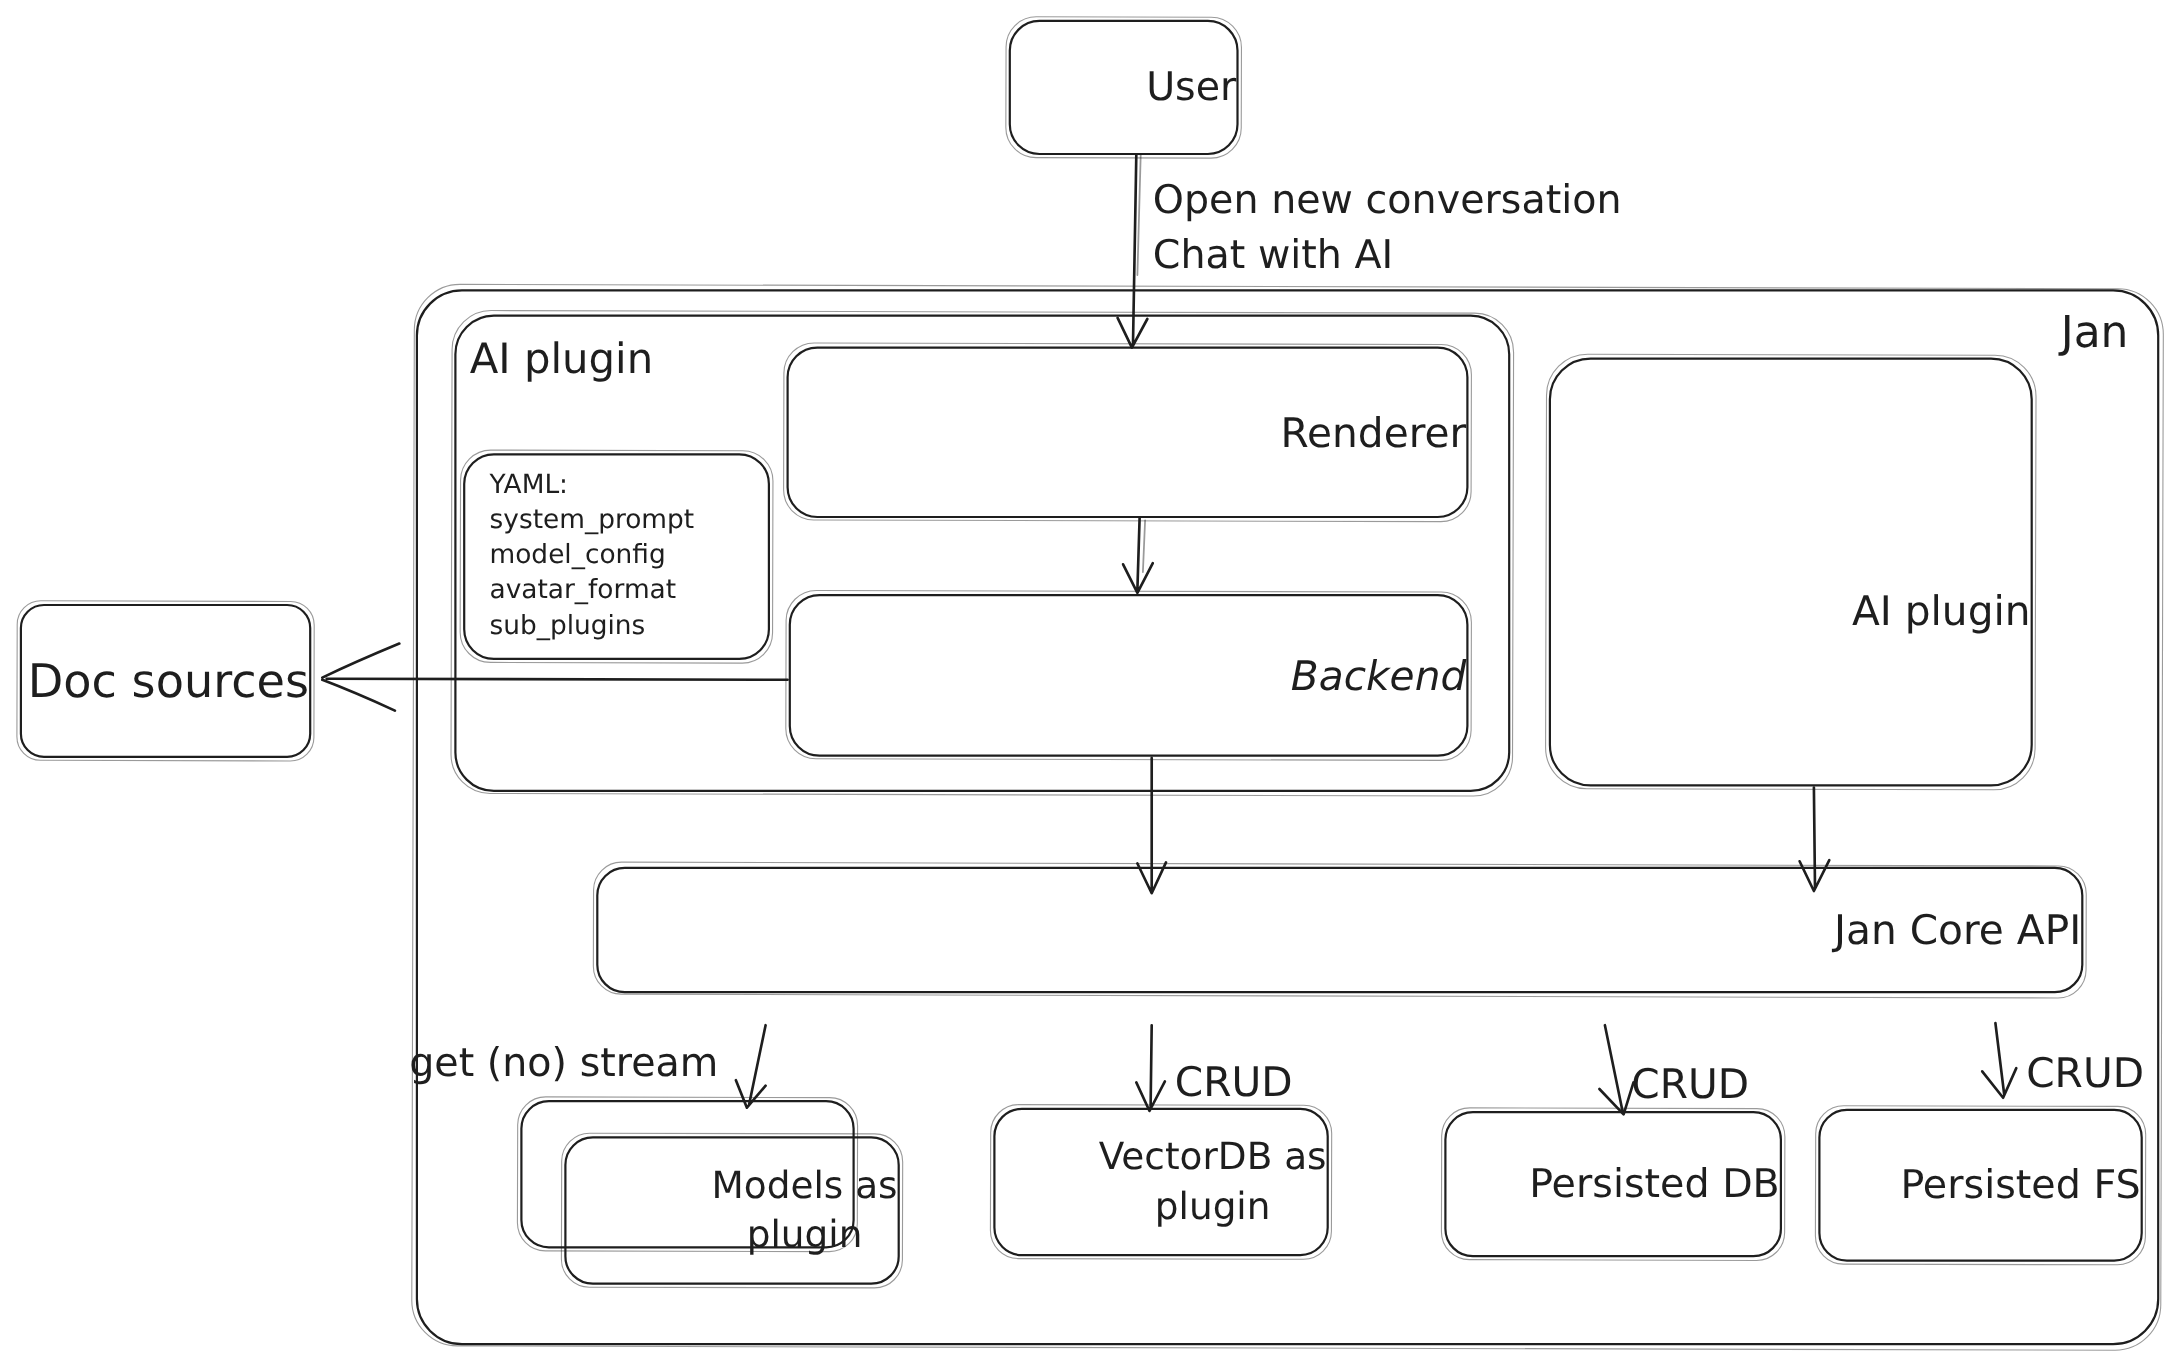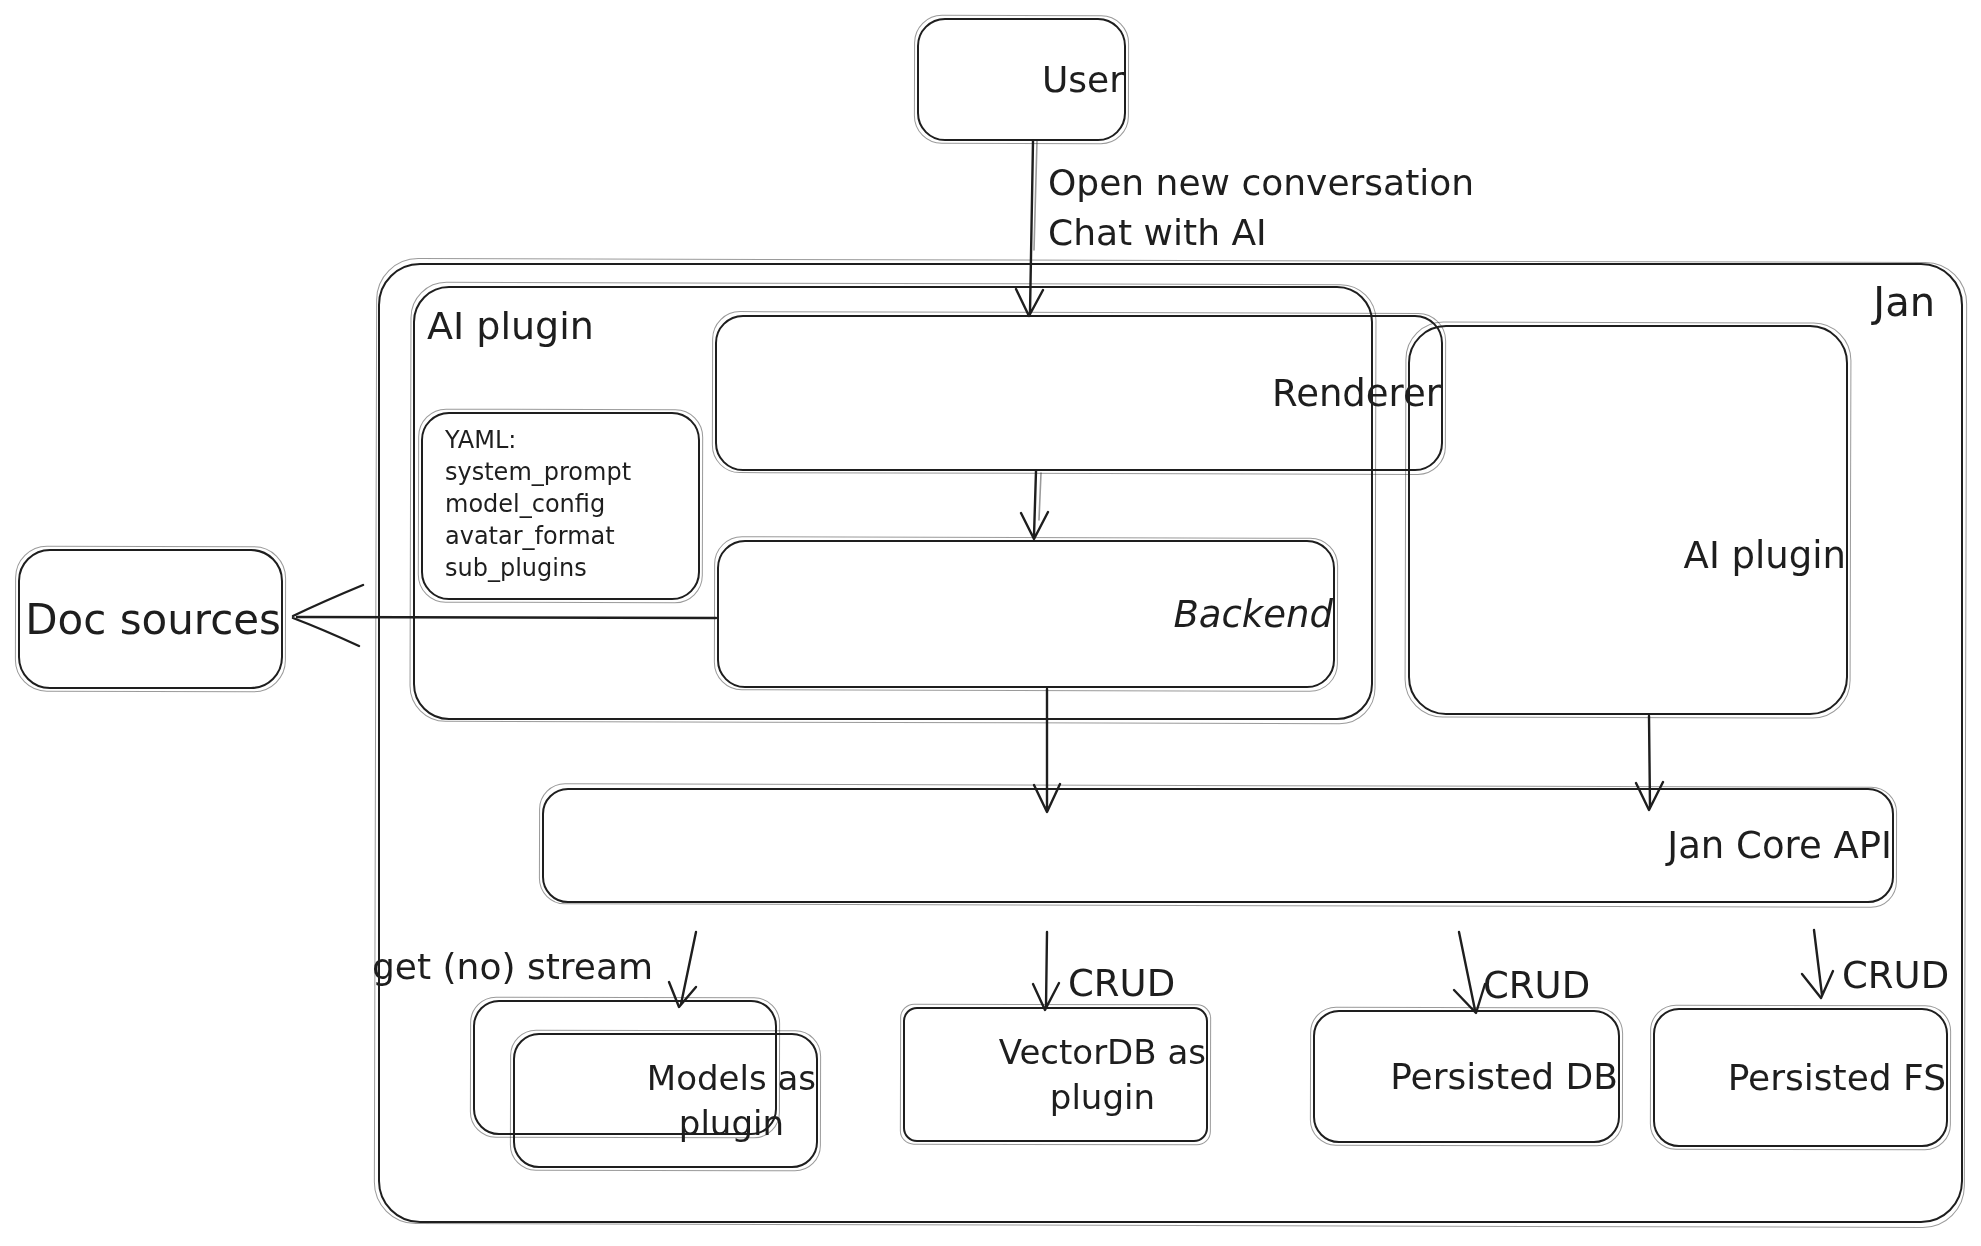--- a/index.html
+++ b/index.html
@@ -65,55 +65,55 @@
   </div>
 
   <div class="node" style="left:378px;top:263px;width:1585px;height:960px;border-radius:42px;">
     <span class="lbl" style="position:absolute;right:26px;top:14px;font-size:40px;">Jan</span>
   </div>
 
   <div class="node" style="left:413px;top:286px;width:960px;height:434px;border-radius:36px;">
     <span class="lbl" style="position:absolute;left:12px;top:16px;font-size:38px;">AI plugin</span>
   </div>
 
-  <div class="node center" style="left:715px;top:315px;width:728px;height:156px;border-radius:28px;font-size:37px;">
+  <div class="node center" style="left:715px;top:315px;width:620px;height:156px;border-radius:28px;font-size:37px;">
     <span class="lbl">Renderer</span>
   </div>
 
   <div class="node" style="left:421px;top:412px;width:279px;height:188px;border-radius:28px;font-size:24px;line-height:32px;padding:10px 0 0 22px;">
     <div>YAML:</div>
     <div>system_prompt</div>
     <div>model_config</div>
     <div>avatar_format</div>
     <div>sub_plugins</div>
   </div>
 
   <div class="node center" style="left:717px;top:540px;width:618px;height:148px;border-radius:28px;font-size:37px;font-style:italic;">
     <span class="lbl">Backend</span>
   </div>
 
   <div class="node center" style="left:1408px;top:325px;width:440px;height:390px;border-radius:38px;font-size:37px;">
     <span class="lbl" style="position:relative;top:35px;">AI plugin</span>
   </div>
 
-  <div class="node center" style="left:18px;top:549px;width:265px;height:140px;border-radius:32px;font-size:42px;">
+  <div class="node center" style="left:18px;top:549px;width:265px;height:140px;border-radius:22px;font-size:42px;">
     <span class="lbl">Doc sources</span>
   </div>
 
   <div class="node center" style="left:542px;top:788px;width:1352px;height:115px;border-radius:26px;font-size:37px;">
     <span class="lbl">Jan Core API</span>
   </div>
 
   <div class="node" style="left:473px;top:1000px;width:304px;height:135px;border-radius:26px;"></div>
   <div class="node center" style="left:513px;top:1033px;width:305px;height:135px;border-radius:26px;font-size:34px;line-height:1.32;">
     <span class="lbl">Models as
 plugin</span>
   </div>
 
-  <div class="node center" style="left:903px;top:1007px;width:305px;height:135px;border-radius:14px;font-size:34px;line-height:1.32;">
+  <div class="node center" style="left:903px;top:1007px;width:305px;height:135px;border-radius:26px;font-size:34px;line-height:1.32;">
     <span class="lbl">VectorDB as
 plugin</span>
   </div>
 
   <div class="node center" style="left:1313px;top:1010px;width:307px;height:133px;border-radius:26px;font-size:36px;">
     <span class="lbl">Persisted DB</span>
   </div>
 
   <div class="node center" style="left:1653px;top:1008px;width:295px;height:139px;border-radius:26px;font-size:36px;">
     <span class="lbl">Persisted FS</span>

